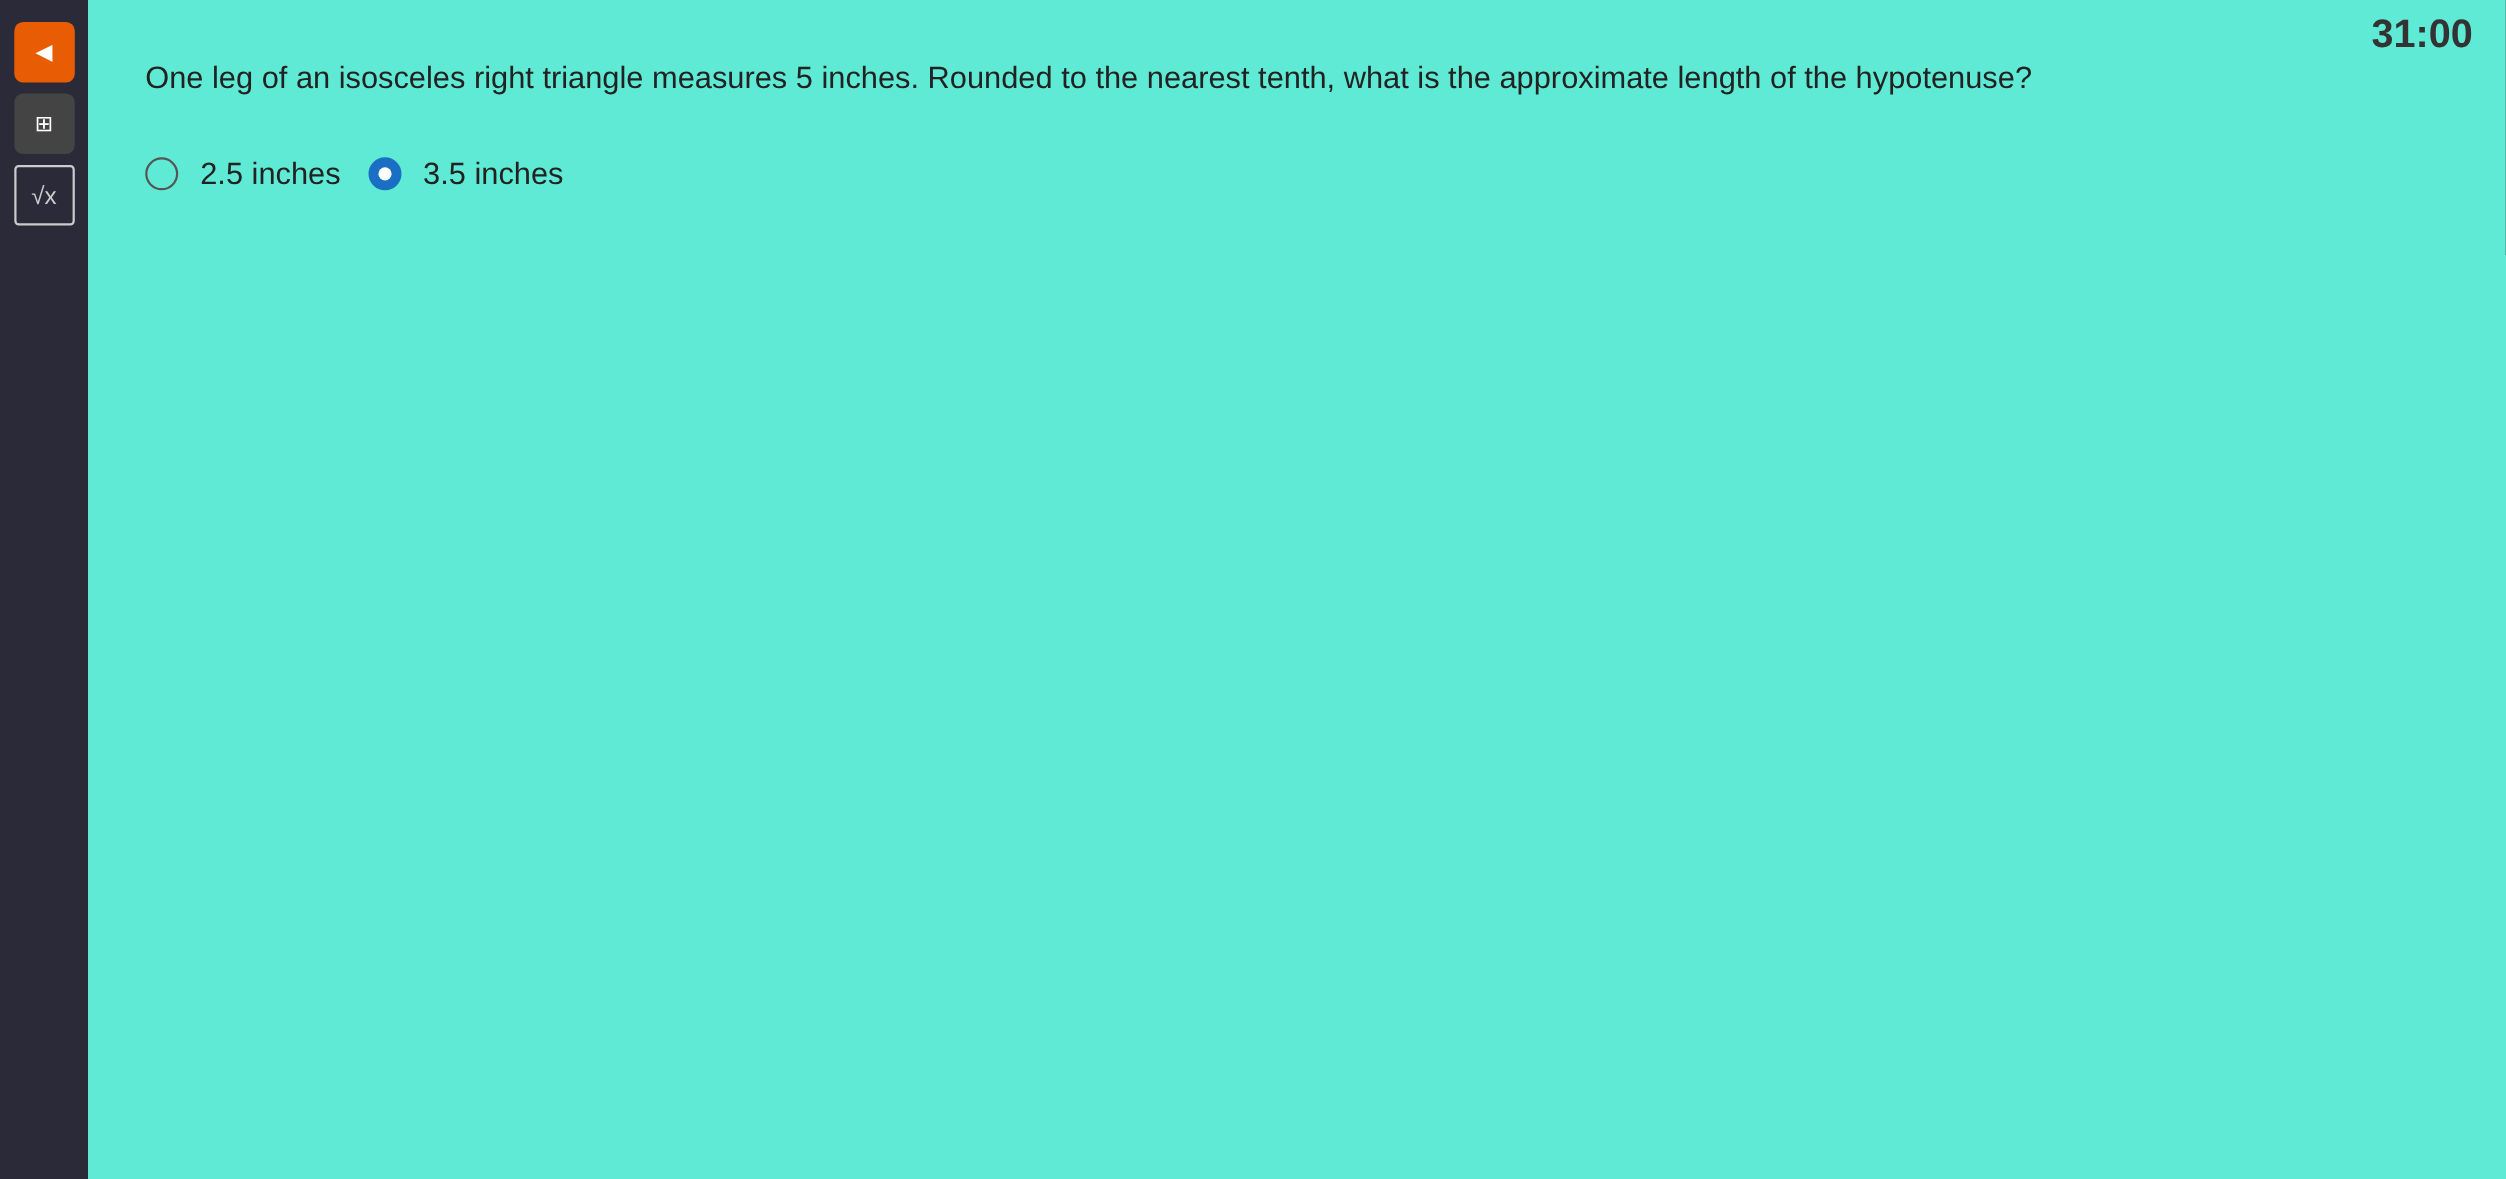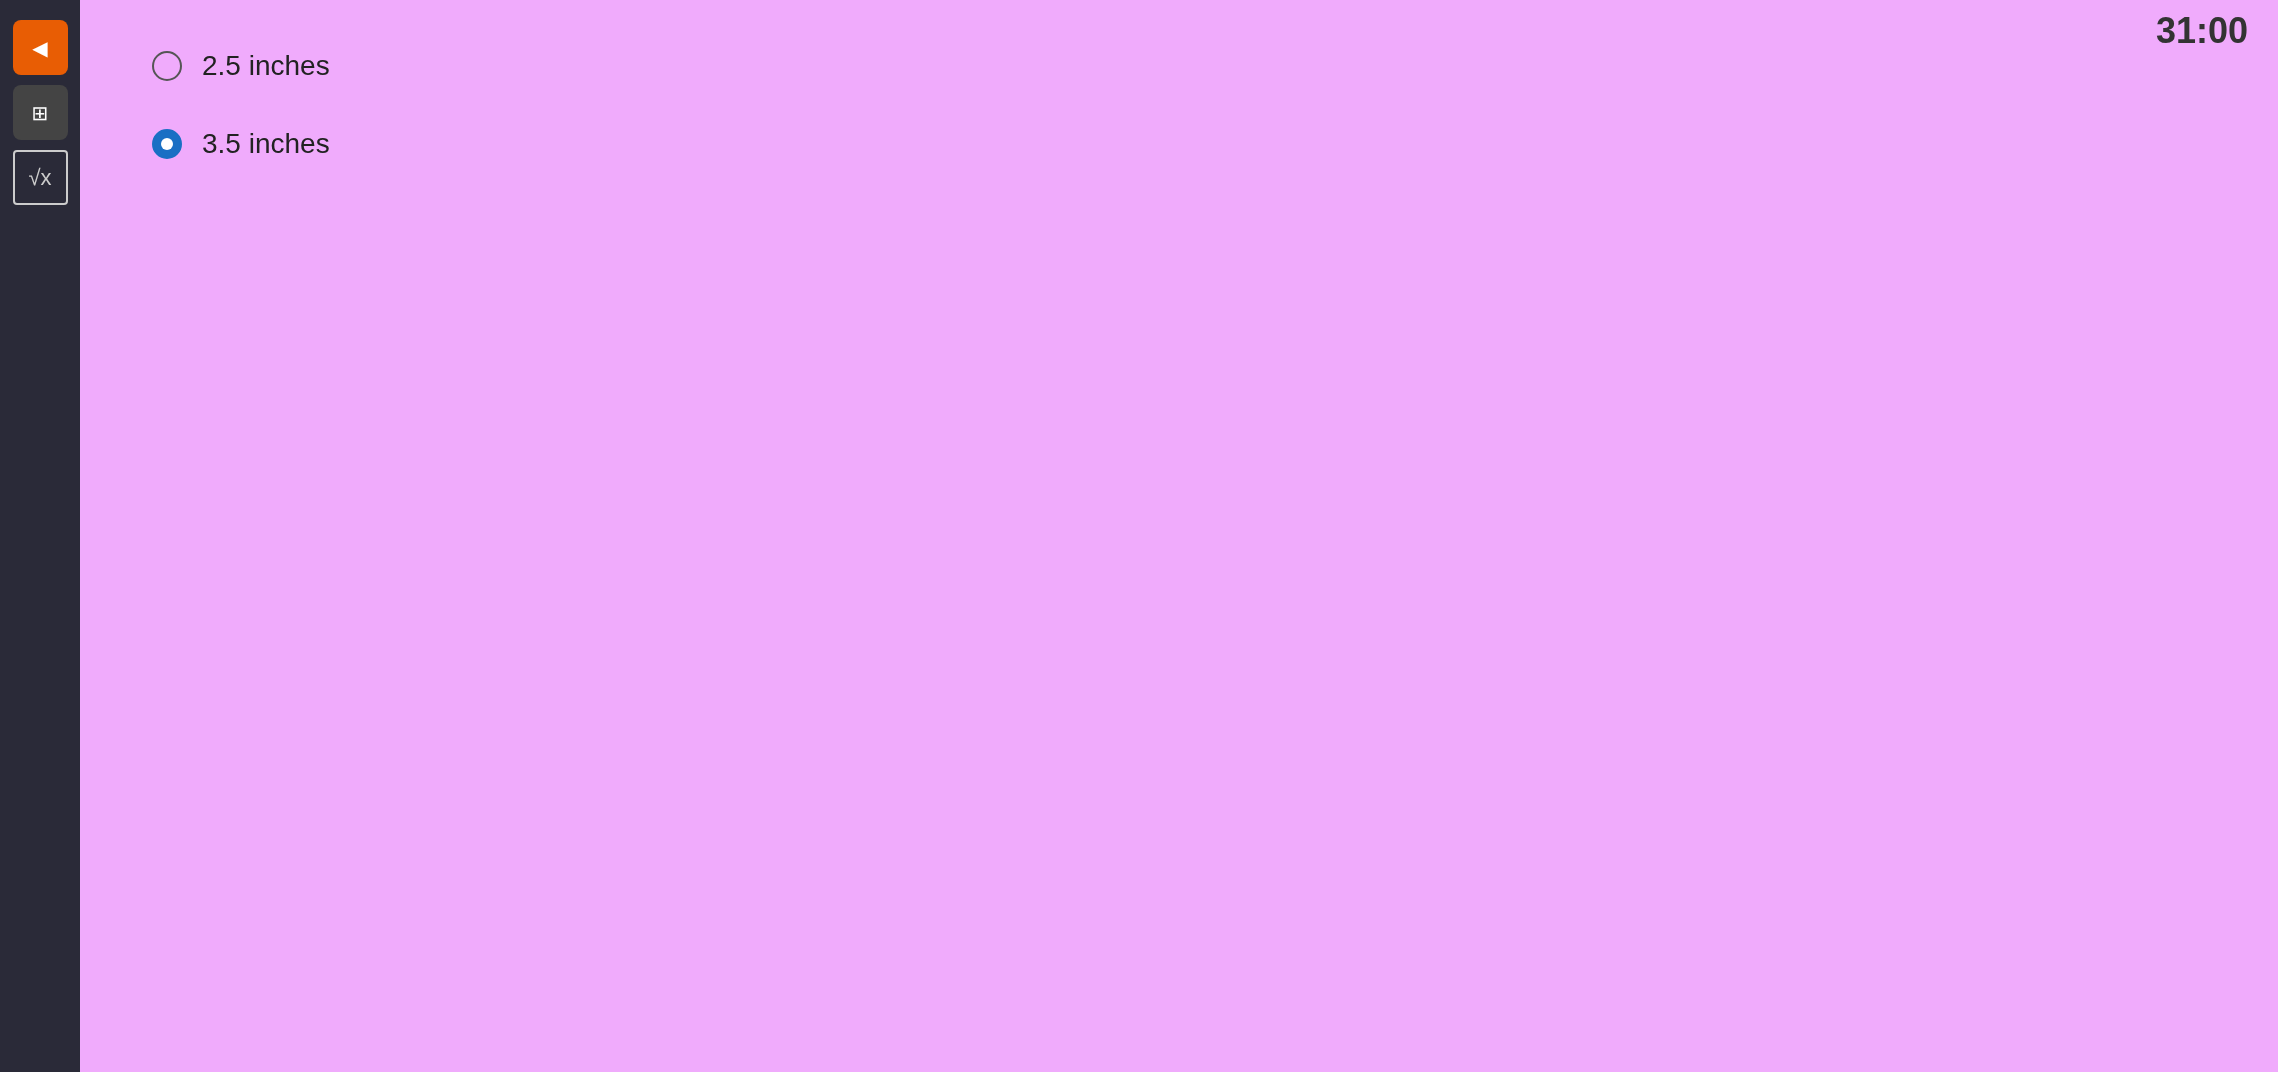--- a/index.html
+++ b/index.html
@@ -57,22 +57,22 @@
       justify-content: center;
       color: #ccc;
       font-size: 22px;
       border: 2px solid #ccc;
       border-radius: 4px;
       cursor: pointer;
     }
 
     .main-content {
       flex: 1;
-      background-color: #f0abfc;
-      padding: 50px 72px;
+      background-color: #5eead4;
+      padding: 50px 52px;
       position: relative;
     }
 
     .timer {
       position: absolute;
       top: 10px;
       right: 30px;
       font-size: 36px;
       font-weight: bold;
       color: #333;
@@ -81,22 +81,21 @@
     .question-text {
       font-size: 28px;
       color: #222;
       line-height: 1.5;
       margin-bottom: 50px;
       max-width: 1800px;
     }
 
     .options-list {
       display: flex;
-      flex-direction: column;
-      gap: 46px;
+      gap: 25px;
     }
 
     .option-item {
       display: flex;
       align-items: center;
       gap: 20px;
       font-size: 28px;
       color: #222;
       cursor: pointer;
     }
@@ -130,20 +129,21 @@
 
 <div class="sidebar">
   <div class="sidebar-btn orange">◀</div>
   <div class="sidebar-btn dark">⊞</div>
   <div class="sidebar-icon-sqrt">√x</div>
 </div>
 
 <div class="main-content">
   <div class="timer">31:00</div>
 
+  <div class="question-text">One leg of an isosceles right triangle measures 5 inches. Rounded to the nearest tenth, what is the approximate length of the hypotenuse?</div>
 
   <div class="options-list">
 
     <div class="option-item">
       <div class="radio-circle"></div>
       <span>2.5 inches</span>
     </div>
 
 
     <div class="option-item">

